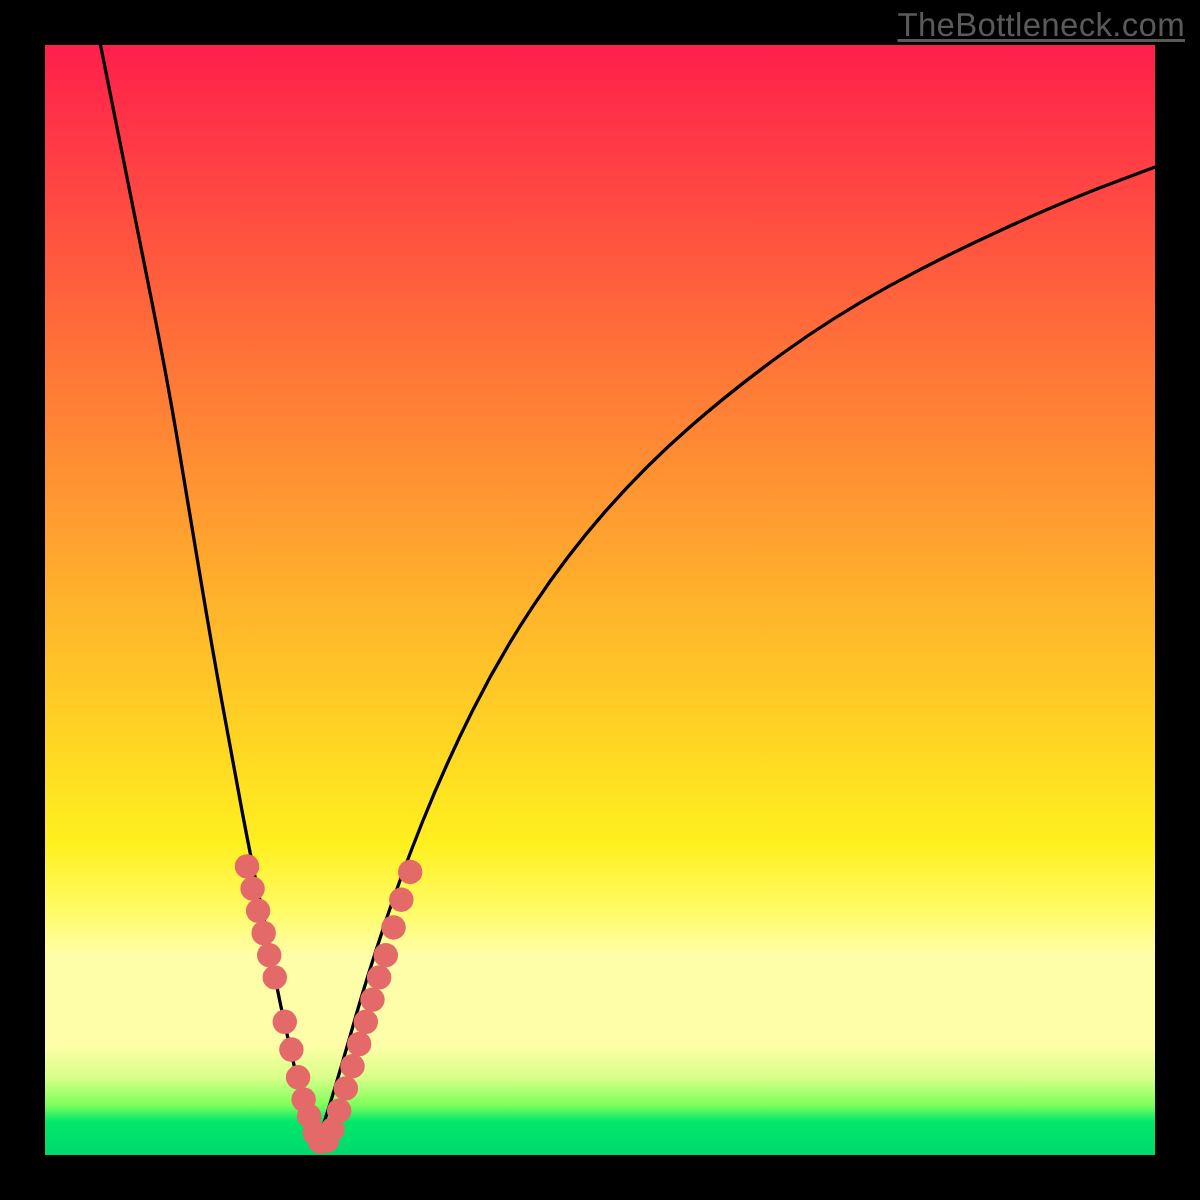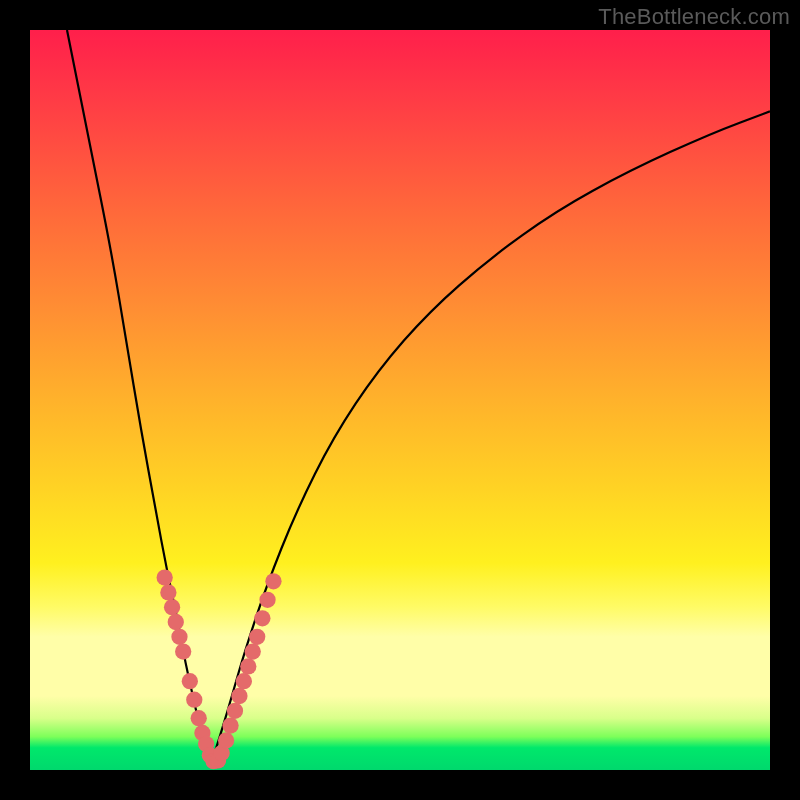--- a/index.html
+++ b/index.html
@@ -20,20 +20,21 @@
     background: #000;
   }
   .attribution {
     position: absolute;
     top: 4px;
     right: 10px;
     font-size: 22px;
     font-weight: 500;
     color: #5a5a5a;
     letter-spacing: 0.2px;
+    text-decoration: underline;
   }
   .plot-area {
     position: absolute;
     left: 30px;
     top: 30px;
     width: 740px;
     height: 740px;
     overflow: hidden;
   }
   .gradient-bg {

